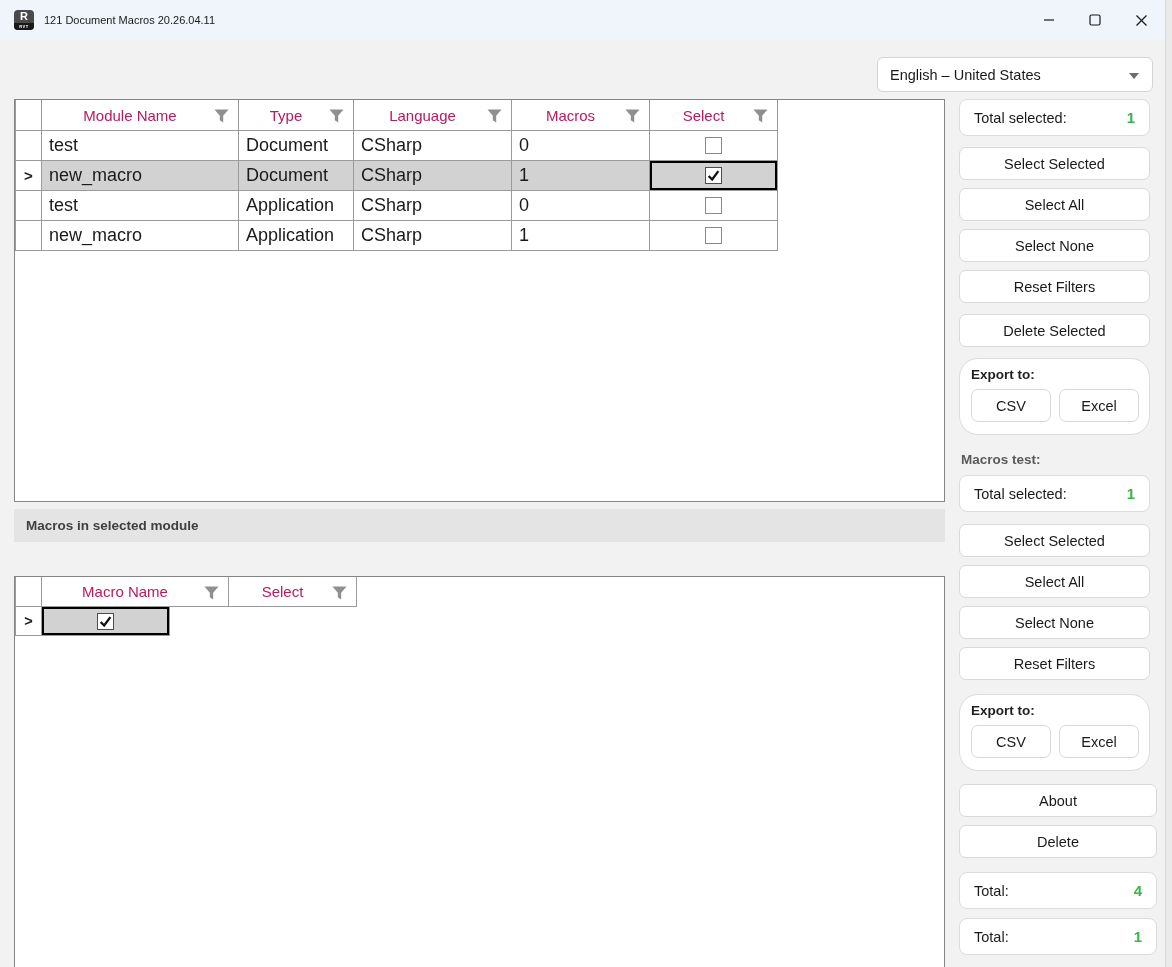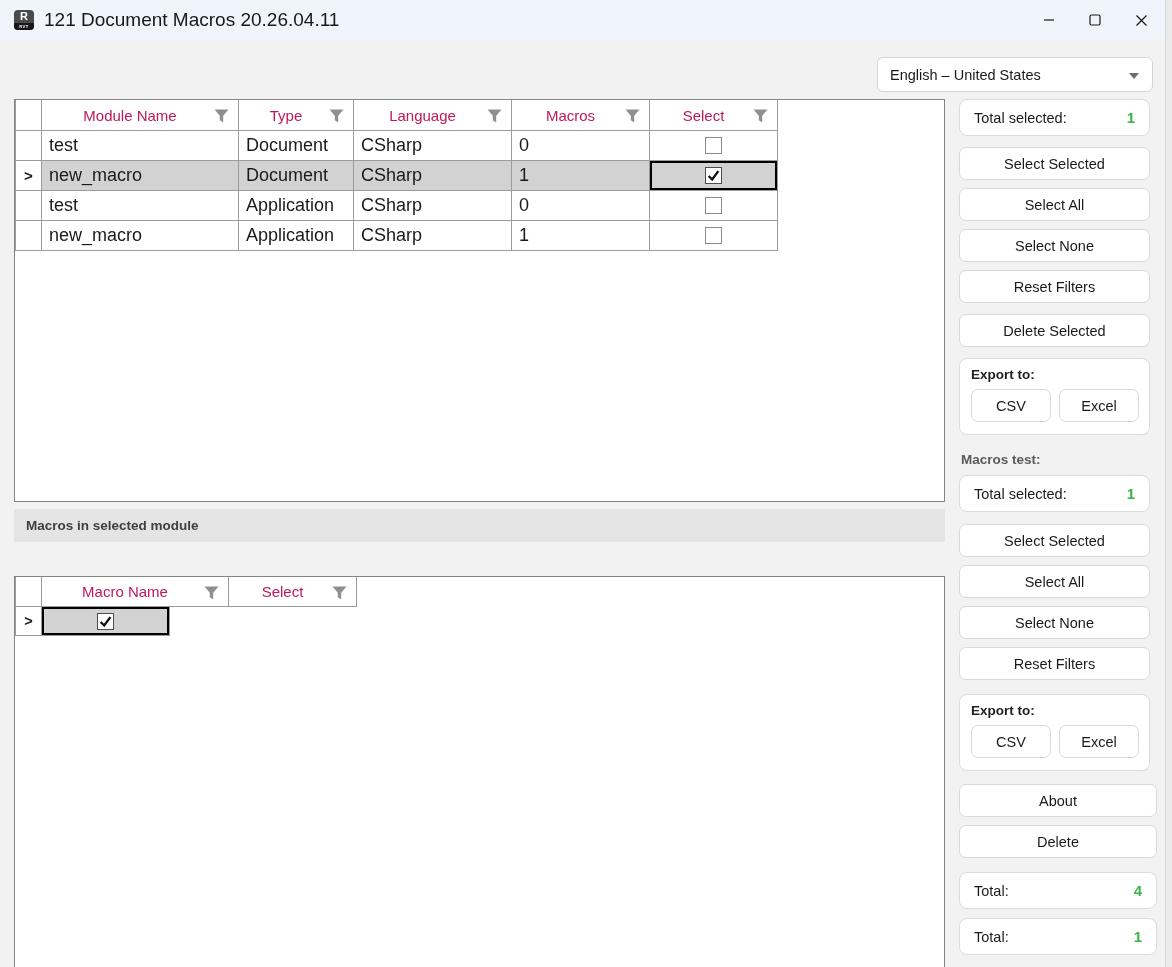--- a/index.html
+++ b/index.html
@@ -24,21 +24,21 @@
     display:flex; flex-direction:column; overflow:hidden; flex-shrink:0;
   }
   .app-icon .r {
     flex:1; color:#ffffff; font-size:11px; font-weight:bold;
     display:flex; align-items:center; justify-content:center; line-height:1;
   }
   .app-icon .rvt {
     height:7px; background:#181818; color:#ffffff; font-size:4px; font-weight:bold;
     display:flex; align-items:center; justify-content:center; letter-spacing:.5px;
   }
-  .title-text { font-size:19px; color:#191919; }
+  .title-text { font-size:11px; color:#191919; }
   .win-controls { position:absolute; right:8px; top:0; height:40px; display:flex; }
   .win-btn { width:46px; height:40px; display:flex; align-items:center; justify-content:center; }
   .window-edge {
     position:absolute; top:0; right:0; width:7px; height:100%;
     background:#eaeaea; border-left:1px solid #d8d8d8; z-index:5;
   }
 
   
   .lang-combo {
     position:absolute; left:877px; top:57px; width:276px; height:35px;
@@ -104,21 +104,21 @@
   .info-box .val { font-weight:bold; font-size:15px; }
   .side-btn {
     position:absolute; left:959px; width:191px; height:33px;
     background:#ffffff; border:1px solid #d9d9d9; border-radius:7px;
     display:flex; align-items:center; justify-content:center;
     font-size:14.5px; color:#1a1a1a; cursor:default;
   }
   .wide { width:198px; }
   .export-group {
     position:absolute; left:959px; width:191px; height:77px;
-    background:#ffffff; border:1px solid #dcdcdc; border-radius:8px;
+    background:#ffffff; border:1px solid #dcdcdc; border-radius:19px;
     padding:8px 10px 0 11px;
   }
   .export-group .ex-label { font-size:13.5px; font-weight:bold; color:#1f1f1f; }
   .export-group .ex-btns { display:flex; margin-top:7px; gap:8px; }
   .export-group .ex-btn {
     width:81px; height:33px; background:#ffffff; border:1px solid #d9d9d9; border-radius:7px;
     display:flex; align-items:center; justify-content:center; font-size:14.5px;
   }
   .side-label {
     position:absolute; left:961px; font-size:13.5px; font-weight:bold; color:#5a5a5a;

